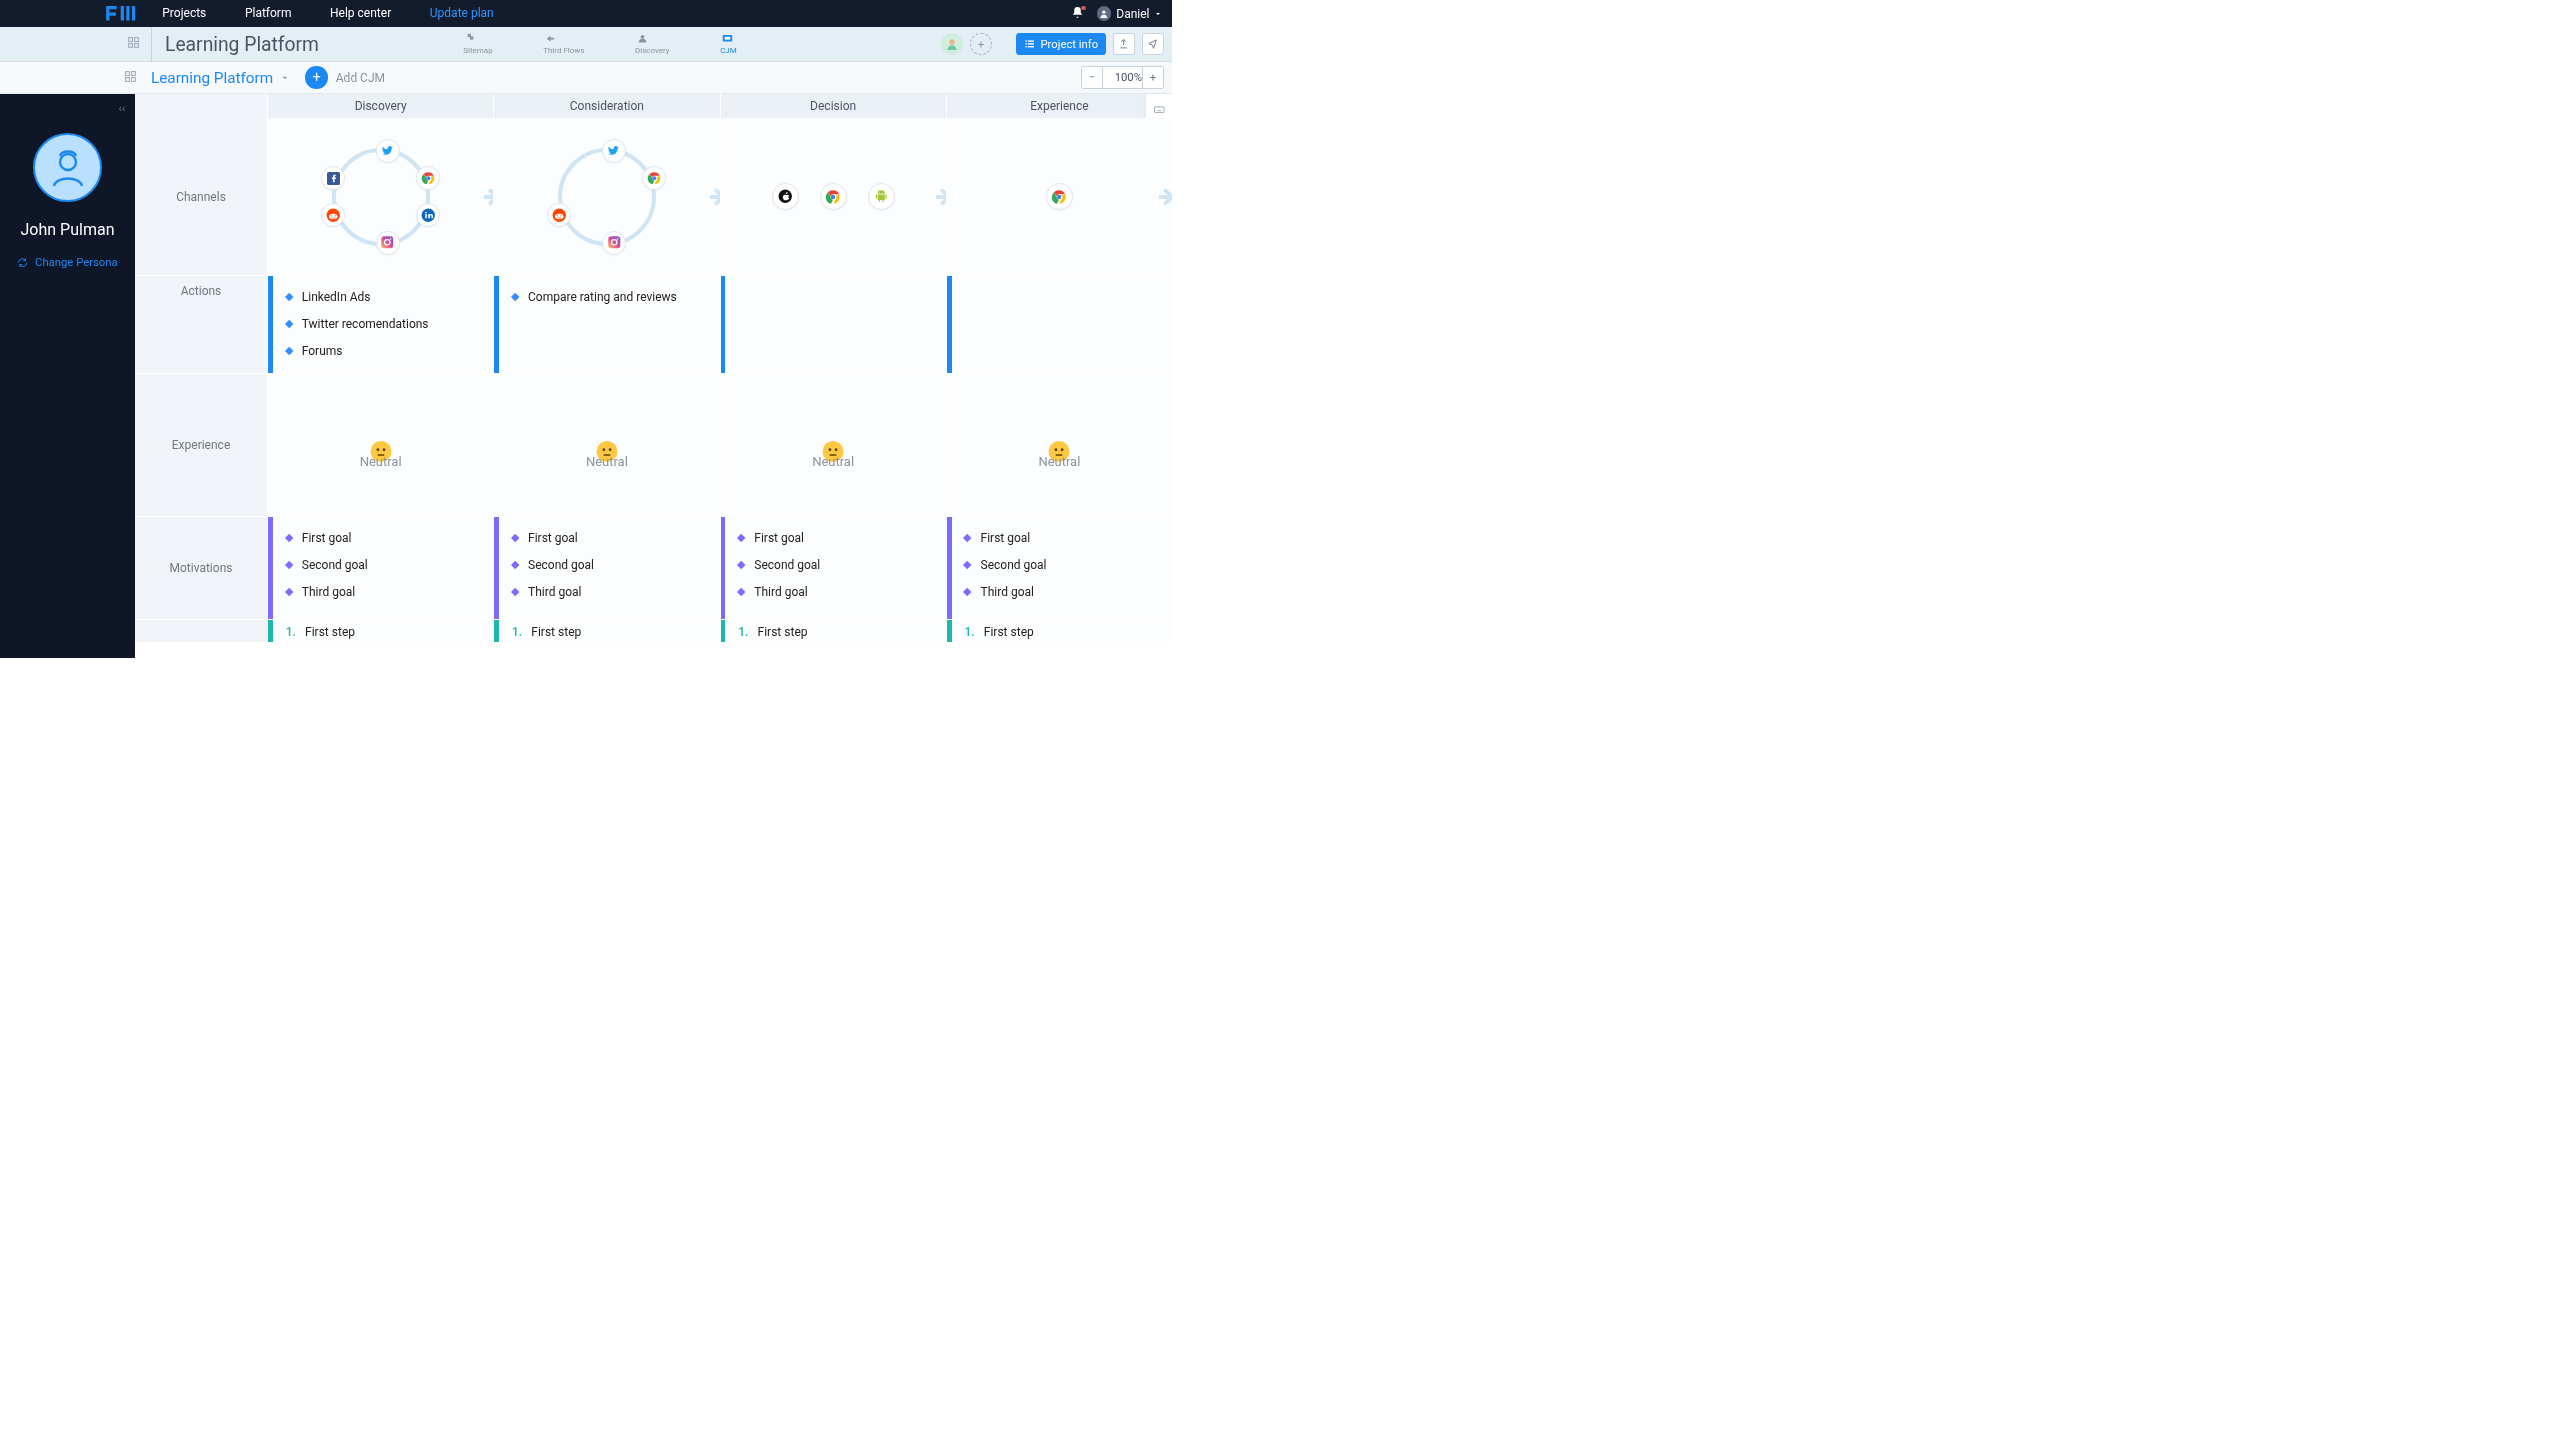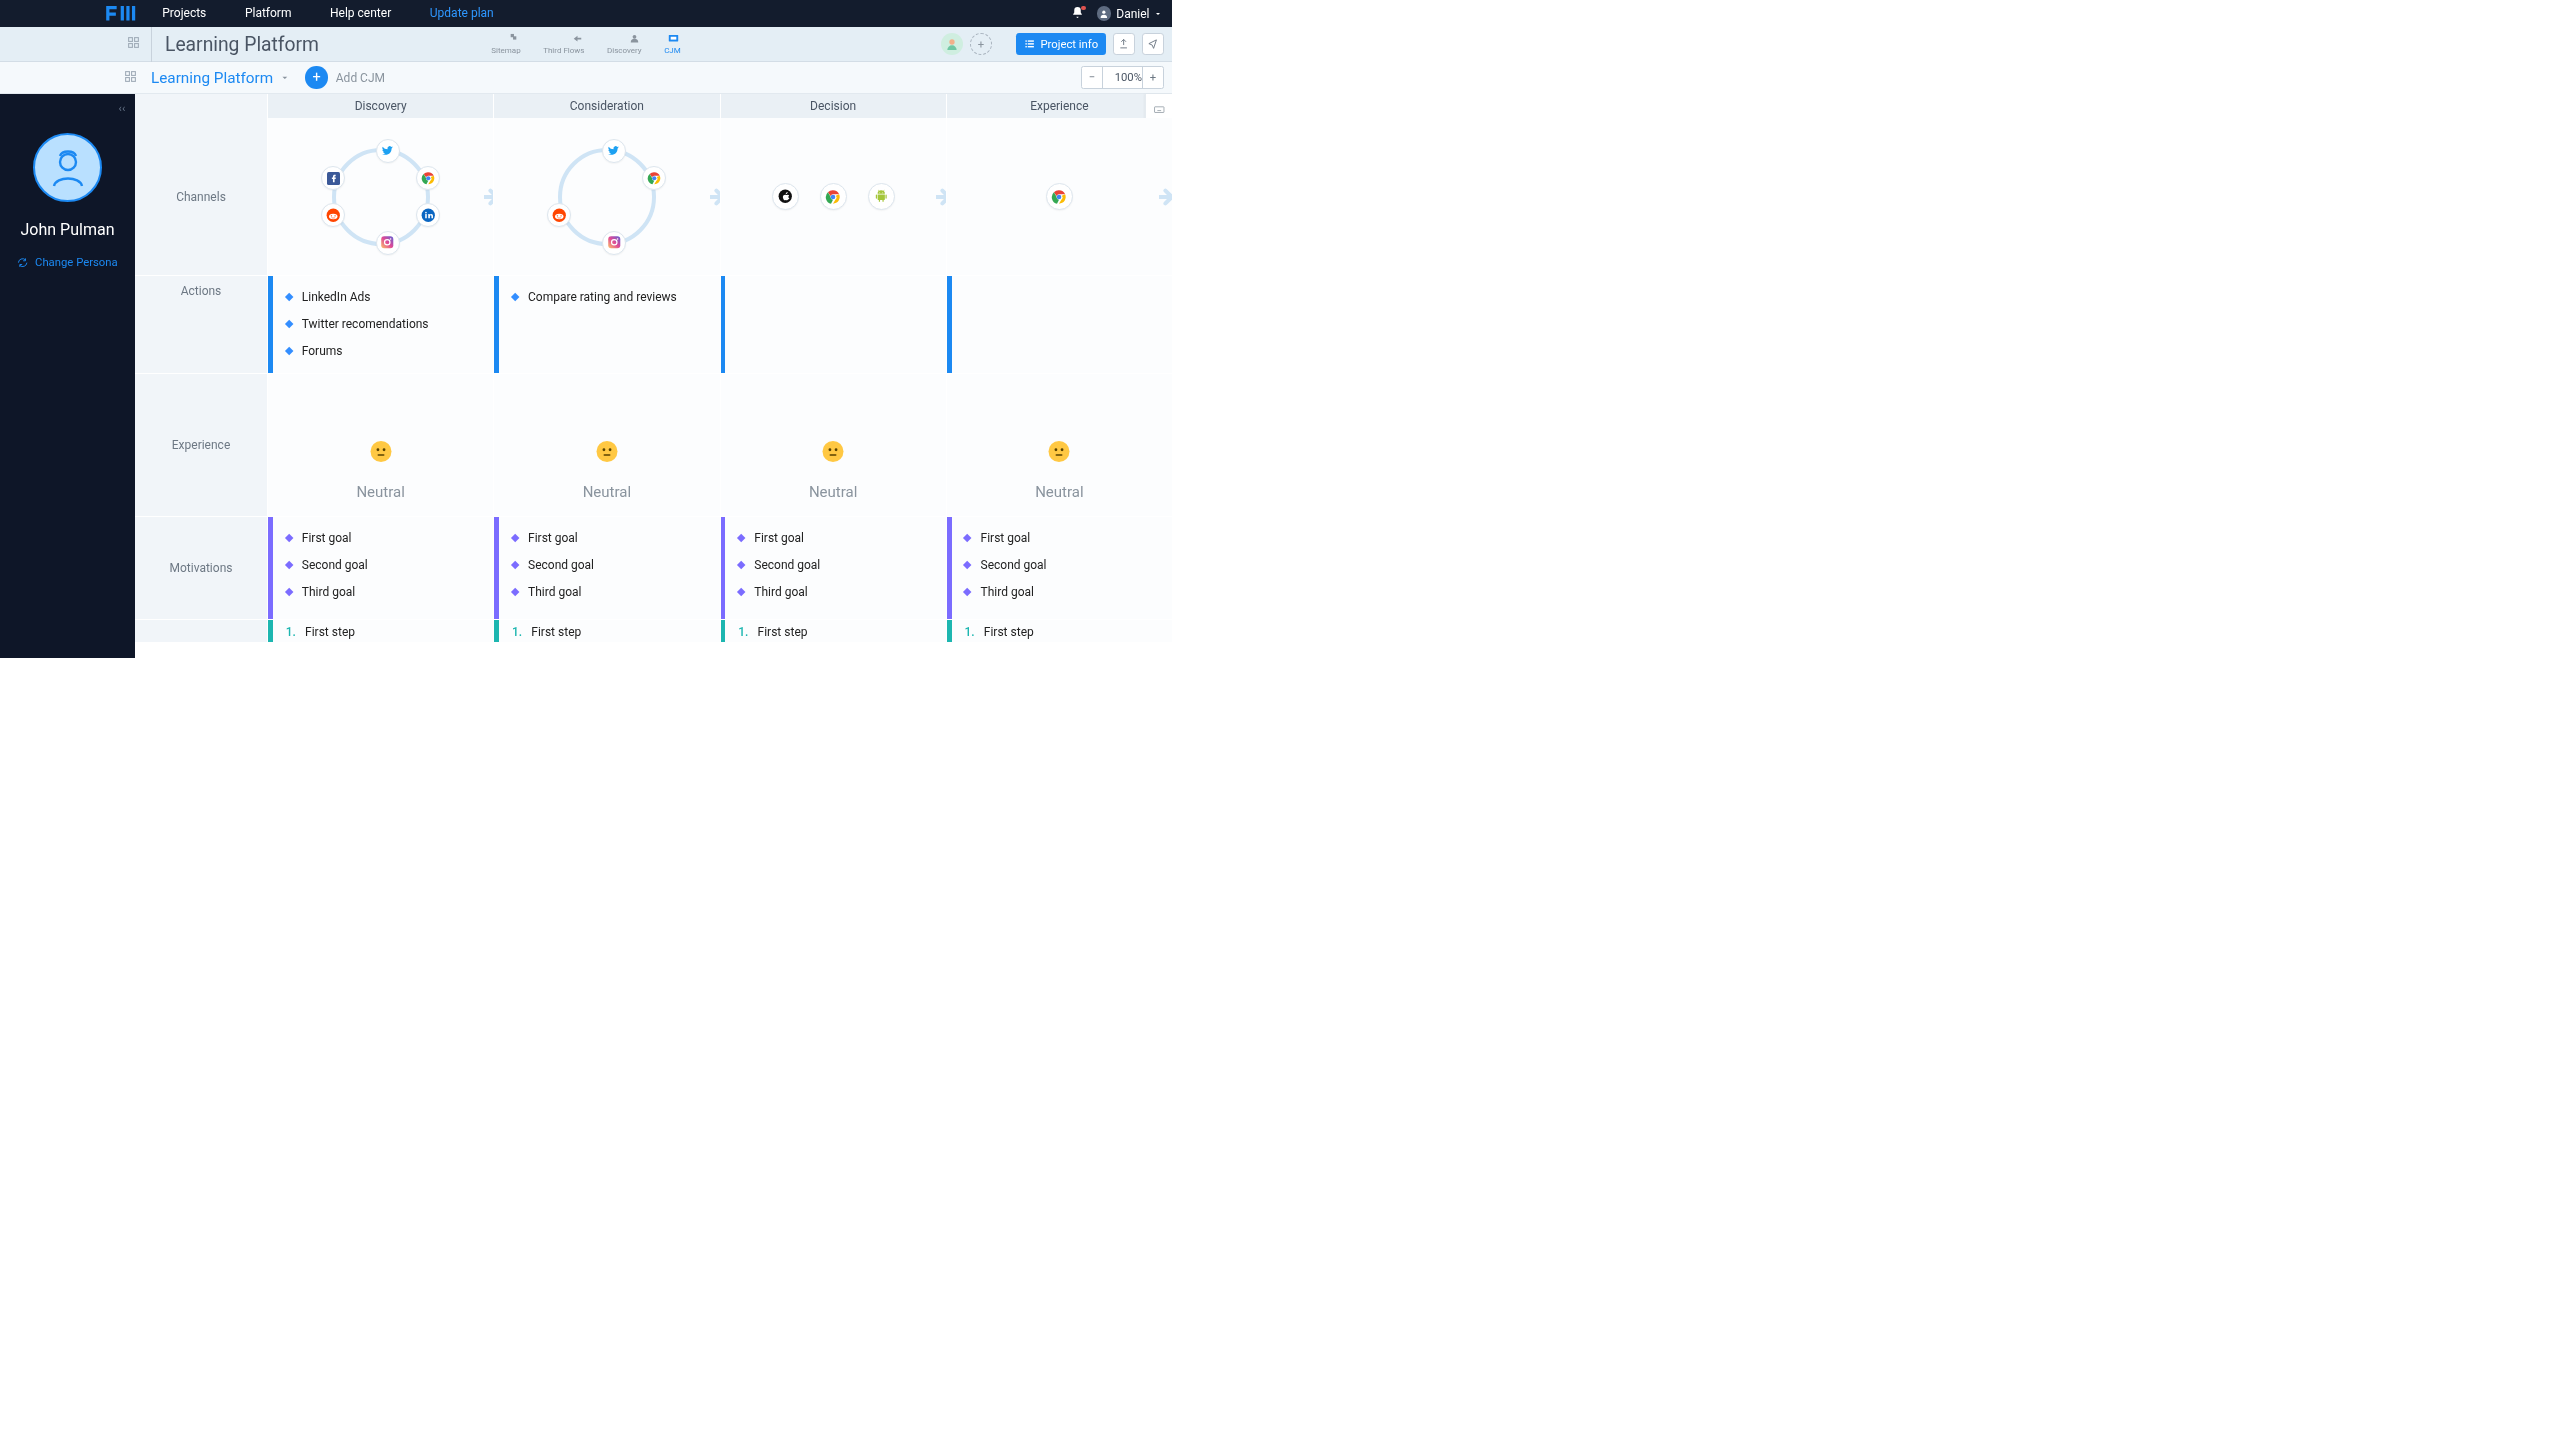--- a/index.html
+++ b/index.html
@@ -44,21 +44,21 @@
     background:#e4eef5;
     height:35px;
     display:flex;
     align-items:center;
     border-bottom:0.8px solid #d3dde6;
   }
   .ws-left { width:151px; display:flex; justify-content:flex-end; padding-right:11.3px; }
   .ws-left .grid-icon { color:#a0acb8; }
   .ws-title { font-size:19.3px; color:#4a5564; padding:0 13px; border-left:0.8px solid #c8d2dc; line-height:35px; }
   .ws-tabs { position:absolute; left:50%; transform:translateX(-50%); display:flex; gap:22.5px; }
-  .ws-tab { display:flex; flex-direction:column; align-items:flex-end; font-size:8px; color:#8a949e; cursor:pointer; }
+  .ws-tab { display:flex; flex-direction:column; align-items:flex-start; font-size:8px; color:#8a949e; cursor:pointer;margin-left:28px; }
   .ws-tab.active { color:#1c89f2; }
   .ws-tab .tab-icon { width:14.5px; height:11.3px; margin-bottom:1.6px; }
   .ws-right { margin-left:auto; display:flex; gap:6.4px; align-items:center; padding-right:8px; }
   .persona-chip { width:22.5px; height:22.5px; border-radius:50%; background:#cfeee0; display:flex; align-items:center; justify-content:center; }
   .add-dashed { width:22.5px; height:22.5px; border-radius:50%; border:0.8px dashed #a9b4bf; display:flex; align-items:center; justify-content:center; color:#8a949e; cursor:pointer; }
   .btn {
     border-radius:3.2px; height:22.5px; display:flex; align-items:center; font-size:11.3px;
     padding:0 8px; gap:4.8px; cursor:pointer;
   }
   .btn-primary { background:#1c89f2; color:#fff; }
@@ -137,21 +137,21 @@
   .row-exp { height:143px; }
   .exp-cell { position:relative; }
   .exp-bg-line {
     position:absolute; left:0; right:0; height:0.8px; background:#eef3f7;
   }
   .emoji-face {
     position:absolute; left:50%; transform:translateX(-50%);
     width:21px; height:21px; border-radius:50%; background:#ffc843;
     top:67px;
   }
-  .emoji-label { position:absolute; left:50%; transform:translateX(-50%); top:109px; font-size:15px; color:#8a949e; }
+  .emoji-label { position:absolute; left:50%; transform:translateX(-50%); top:80px; font-size:13px; color:#8a949e; }
   .connect-line { position:absolute; height:1.6px; background:#3a7bd5; top:77px; left:0; right:0; z-index:0; }
   
   .row-motiv { min-height:103px; }
   .stripe.purple { background:#7b6cff; }
   
   .row-teal { min-height:22.5px; }
   .stripe.teal { background:#1db6b0; }
   .num-list .bullet-item .num { color:#1db6b0; font-size:12px; font-weight:500; width:9.7px; }
   
   .right-rail {

